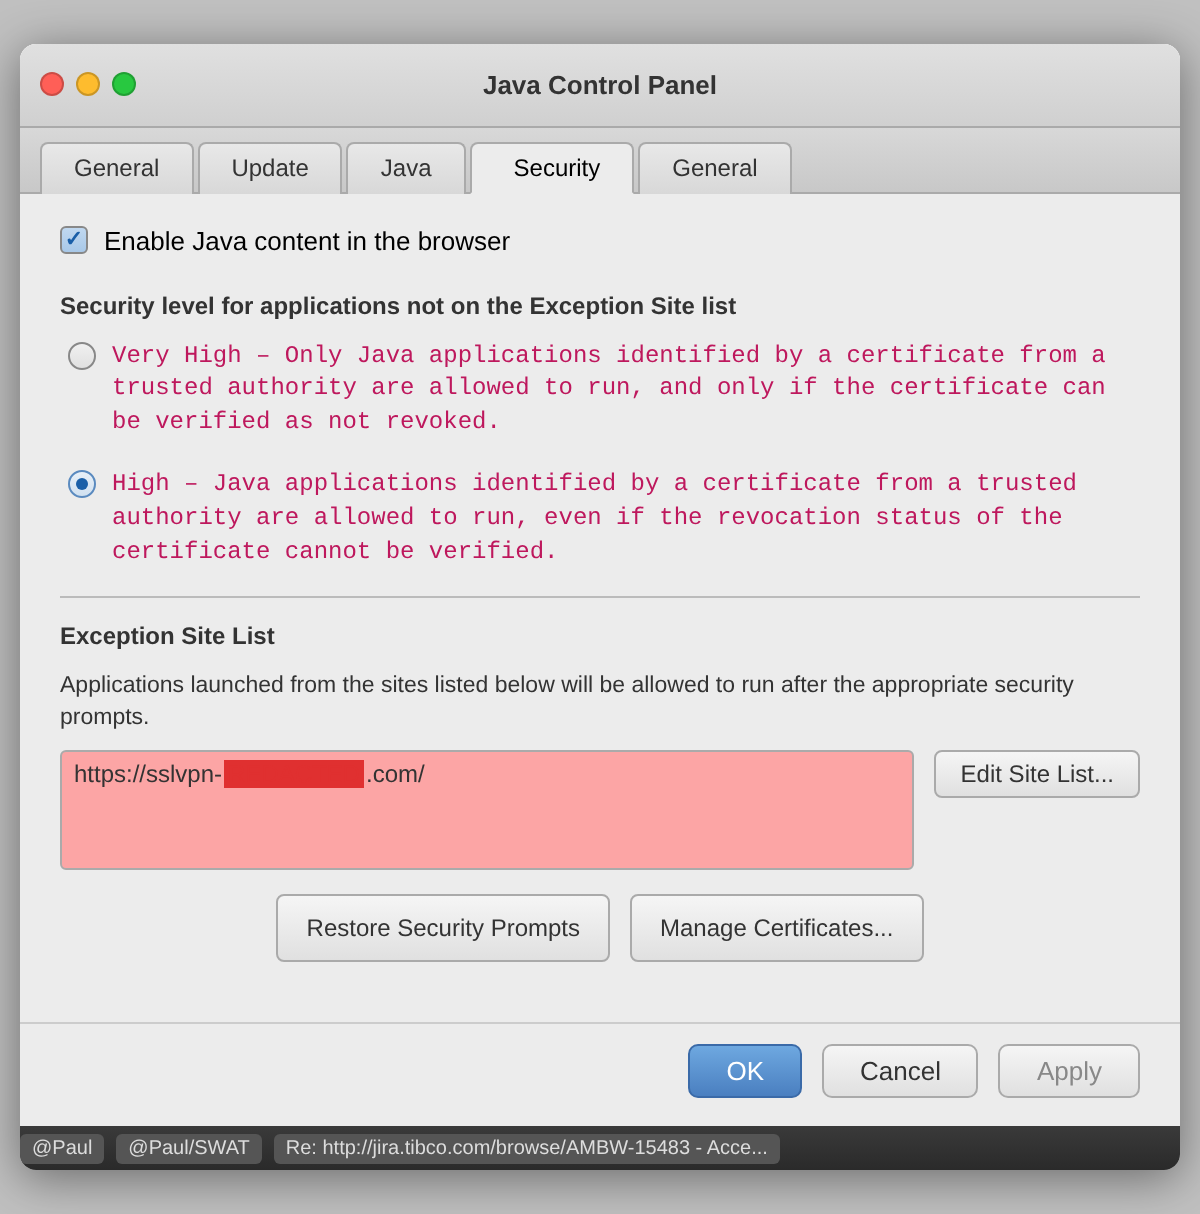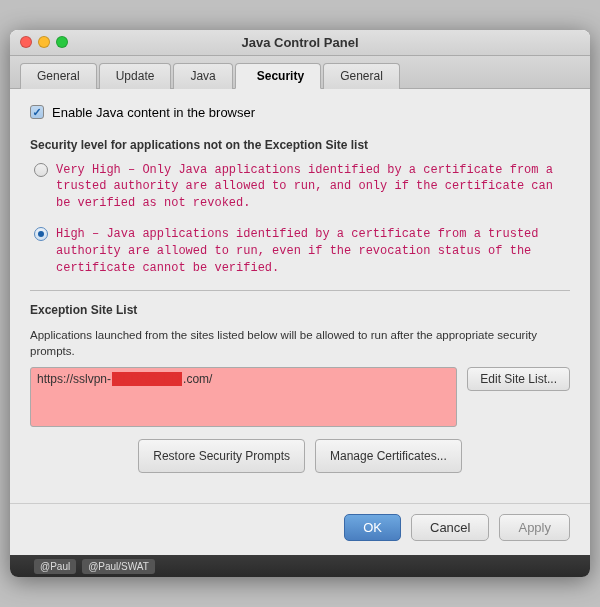--- a/index.html
+++ b/index.html
@@ -20,21 +20,21 @@
     .window {
       width: 580px;
       background: #ececec;
       border-radius: 8px;
       box-shadow: 0 4px 24px rgba(0,0,0,0.45), inset 0 1px 0 rgba(255,255,255,0.8);
       overflow: hidden;
     }
 
     .titlebar {
       background: linear-gradient(to bottom, #e0e0e0, #d0d0d0);
-      height: 26px;
+      height: 42px;
       display: flex;
       align-items: center;
       padding: 0 10px;
       border-bottom: 1px solid #aaa;
       position: relative;
     }
 
     .titlebar-title {
       position: absolute;
       left: 50%;
@@ -79,21 +79,21 @@
       color: #333;
       margin-right: 2px;
       position: relative;
       bottom: -1px;
     }
 
     .tab.active {
       background: #ececec;
       border-bottom: 1px solid #ececec;
       color: #000;
-      font-weight: 700;
+      font-weight: 400;
       z-index: 1;
       padding-left: 21px;
     }
 
     .content {
       padding: 16px 20px;
       background: #ececec;
     }
 
     .enable-java-row {
@@ -291,21 +291,21 @@
       background: linear-gradient(to bottom, #f5f5f5, #e0e0e0);
       color: #888;
       cursor: default;
     }
 
     .taskbar {
       background: linear-gradient(to bottom, #3a3a3a, #2a2a2a);
       height: 22px;
       display: flex;
       align-items: center;
-      padding: 0 24px;
+      padding: 0 0;
       gap: 6px;
       overflow: hidden;
     }
 
     .taskbar-item {
       background: #555;
       border-radius: 3px;
       padding: 2px 6px;
       font-size: 10px;
       color: #ddd;
@@ -384,14 +384,15 @@
 
   <div class="footer">
     <button class="footer-btn ok">OK</button>
     <button class="footer-btn cancel">Cancel</button>
     <button class="footer-btn apply">Apply</button>
   </div>
 
   <div class="taskbar">
     <div class="taskbar-item">@Paul</div>
     <div class="taskbar-item">@Paul/SWAT</div>
+    <div class="taskbar-item">Re: http://jira.tibco.com/browse/AMBW-15483 - Acce...</div>
   </div>
 </div>
 
 </body></html>

